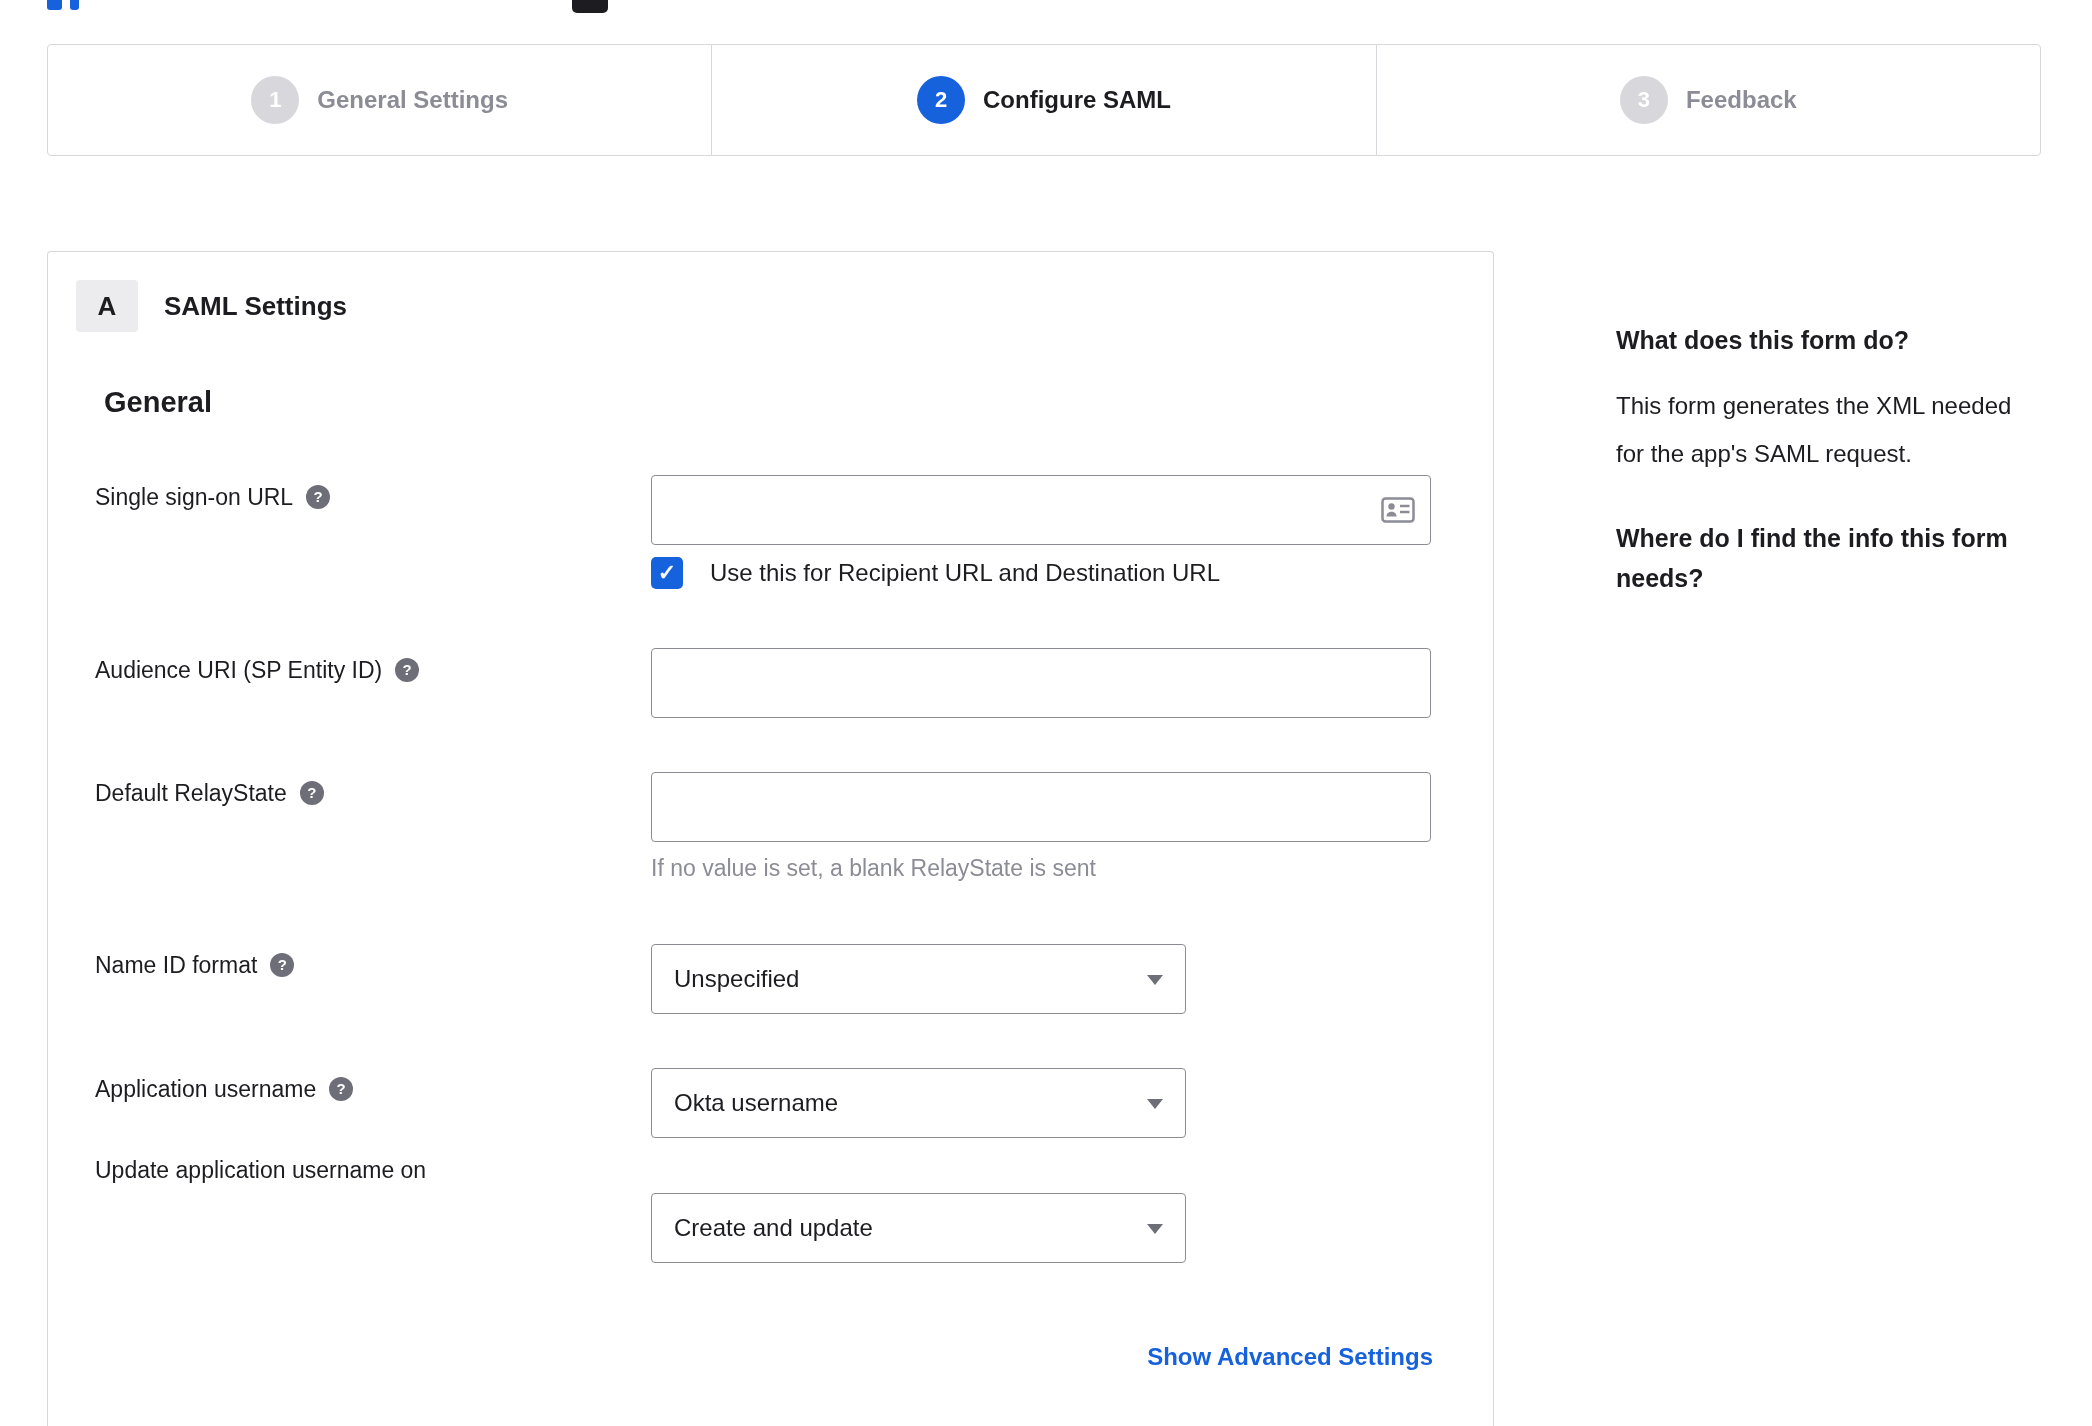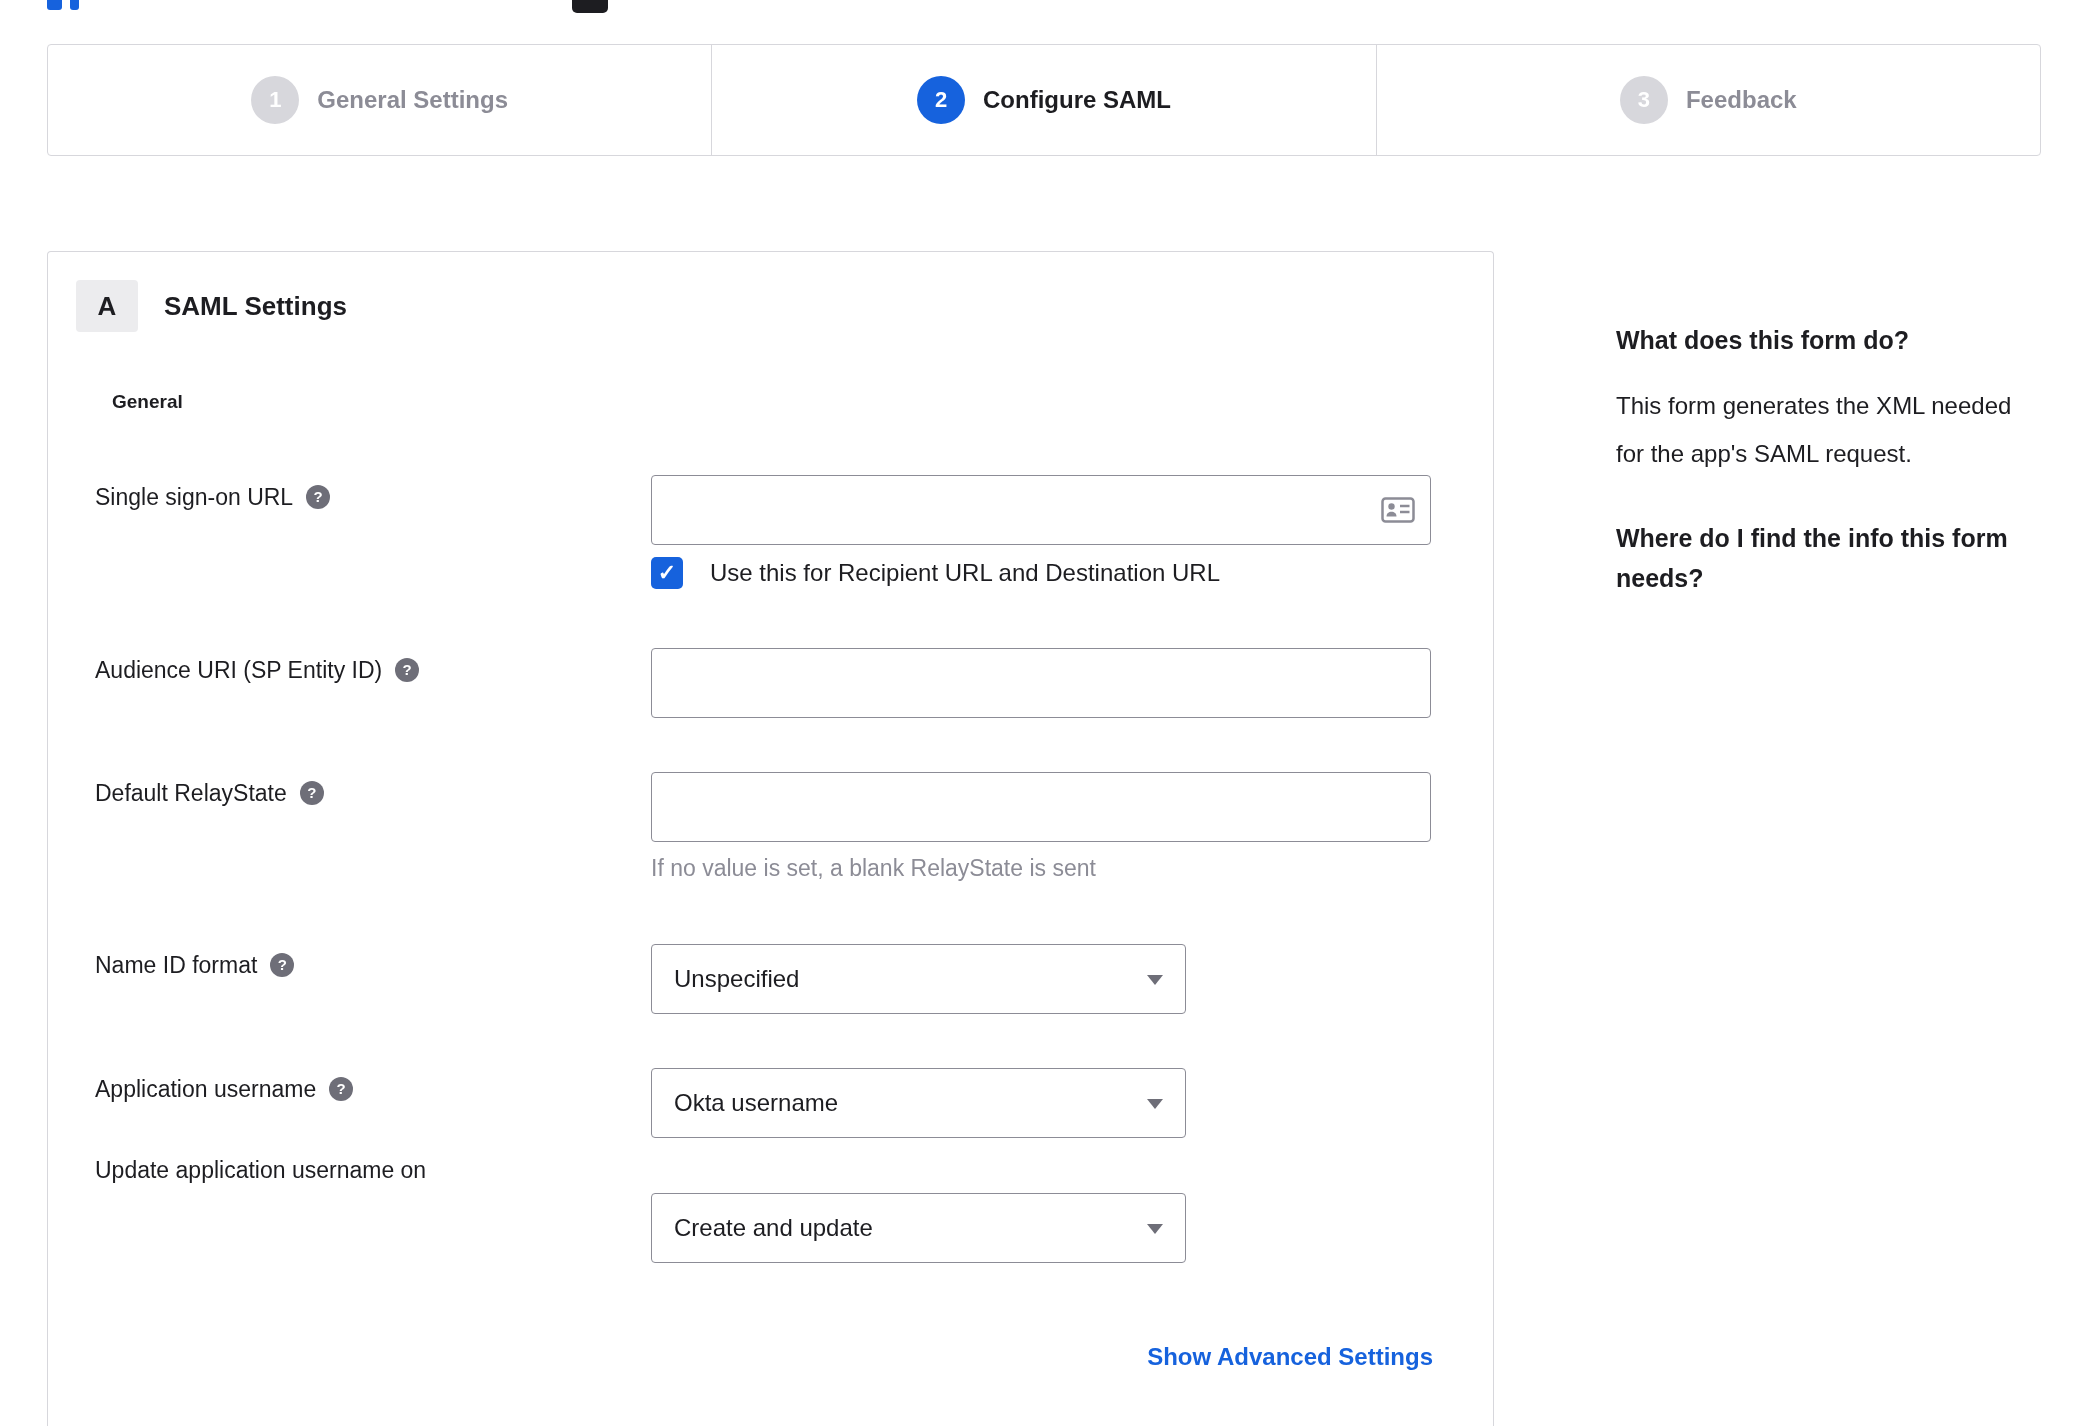--- a/index.html
+++ b/index.html
@@ -46,21 +46,21 @@
     border:1px solid var(--border);border-bottom:none;border-radius:4px 4px 0 0;
     background:#fff;
   }
   .section-badge{
     position:absolute;left:28px;top:28px;width:62px;height:52px;
     background:#ececee;border-radius:4px;
     display:flex;align-items:center;justify-content:center;
     font-weight:bold;font-size:26px;color:var(--text);
   }
   .section-title{position:absolute;left:116px;top:38px;font-size:26px;font-weight:bold;line-height:32px;}
-  .group-title{position:absolute;left:64px;top:130px;font-size:19px;font-weight:bold;line-height:40px;text-align:center;}
+  .group-title{position:absolute;left:56px;top:130px;font-size:29px;font-weight:bold;line-height:40px;text-align:center;}
 
   .f-label{
     position:absolute;left:47px;font-size:23px;line-height:32px;
     display:flex;align-items:center;gap:13px;color:var(--text);
   }
   .help{
     width:24px;height:24px;border-radius:50%;background:var(--icon-gray);color:#fff;
     font-size:15px;font-weight:bold;display:inline-flex;align-items:center;justify-content:center;
     flex:none;cursor:pointer;
   }

